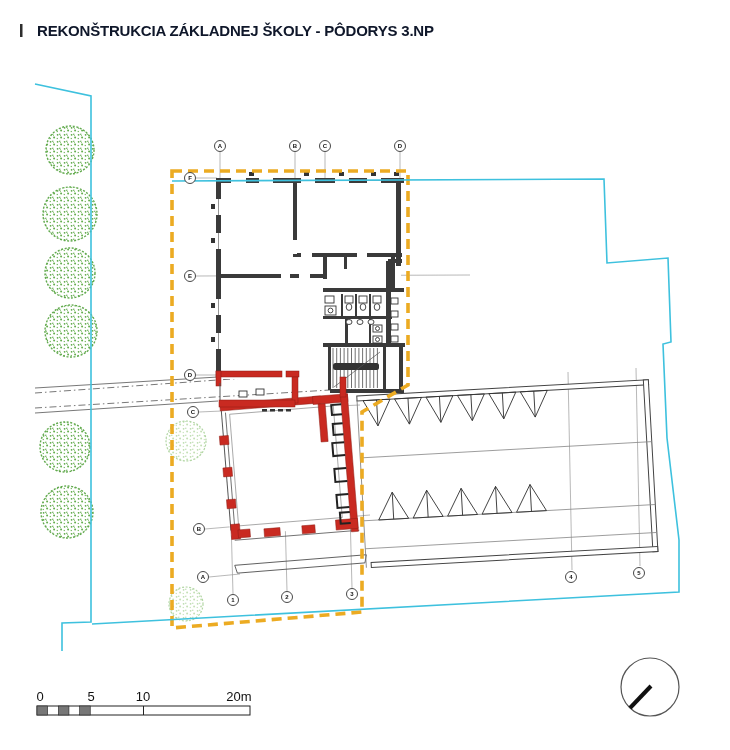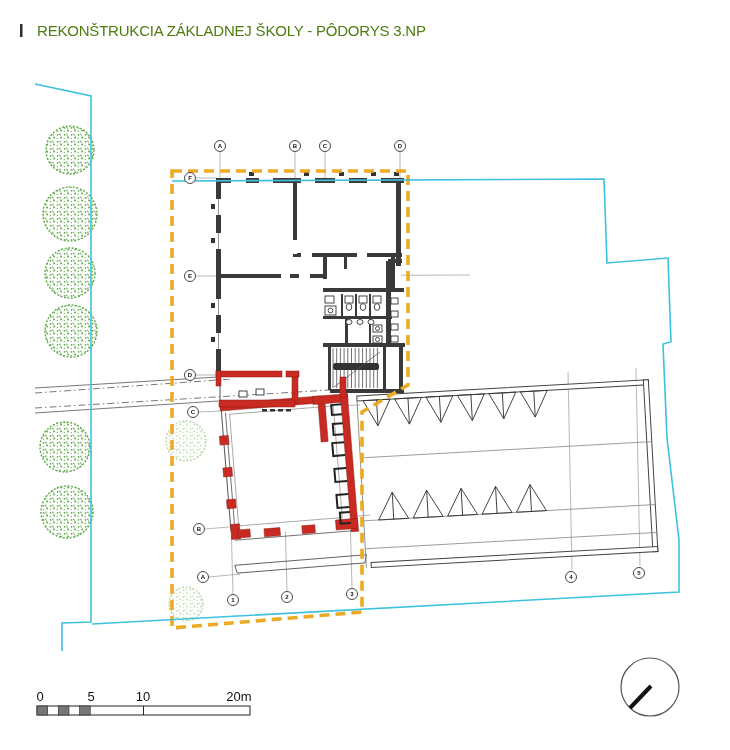--- a/index.html
+++ b/index.html
@@ -1,19 +1,19 @@
 <!DOCTYPE html>
 <html><head>
 <meta charset="utf-8">
 <style>
   html,body{margin:0;padding:0;background:#ffffff;width:730px;height:750px;overflow:hidden;}
   body{font-family:"Liberation Sans", sans-serif;position:relative;}
   #title{
     position:absolute;left:37px;top:22px;
-    font-size:15px;font-weight:normal;color:#4d7c0f;letter-spacing:-0.2px;
+    font-size:15px;font-weight:bold;color:#0f172a;letter-spacing:-0.2px;
     white-space:nowrap;
   }
   svg text{font-family:"Liberation Sans", sans-serif;}
   .bubble-label{font-size:6px;font-weight:bold;fill:#111;}
   .scale-label{font-size:13px;fill:#111;}
 </style>
 </head>
 <body>
 
 

